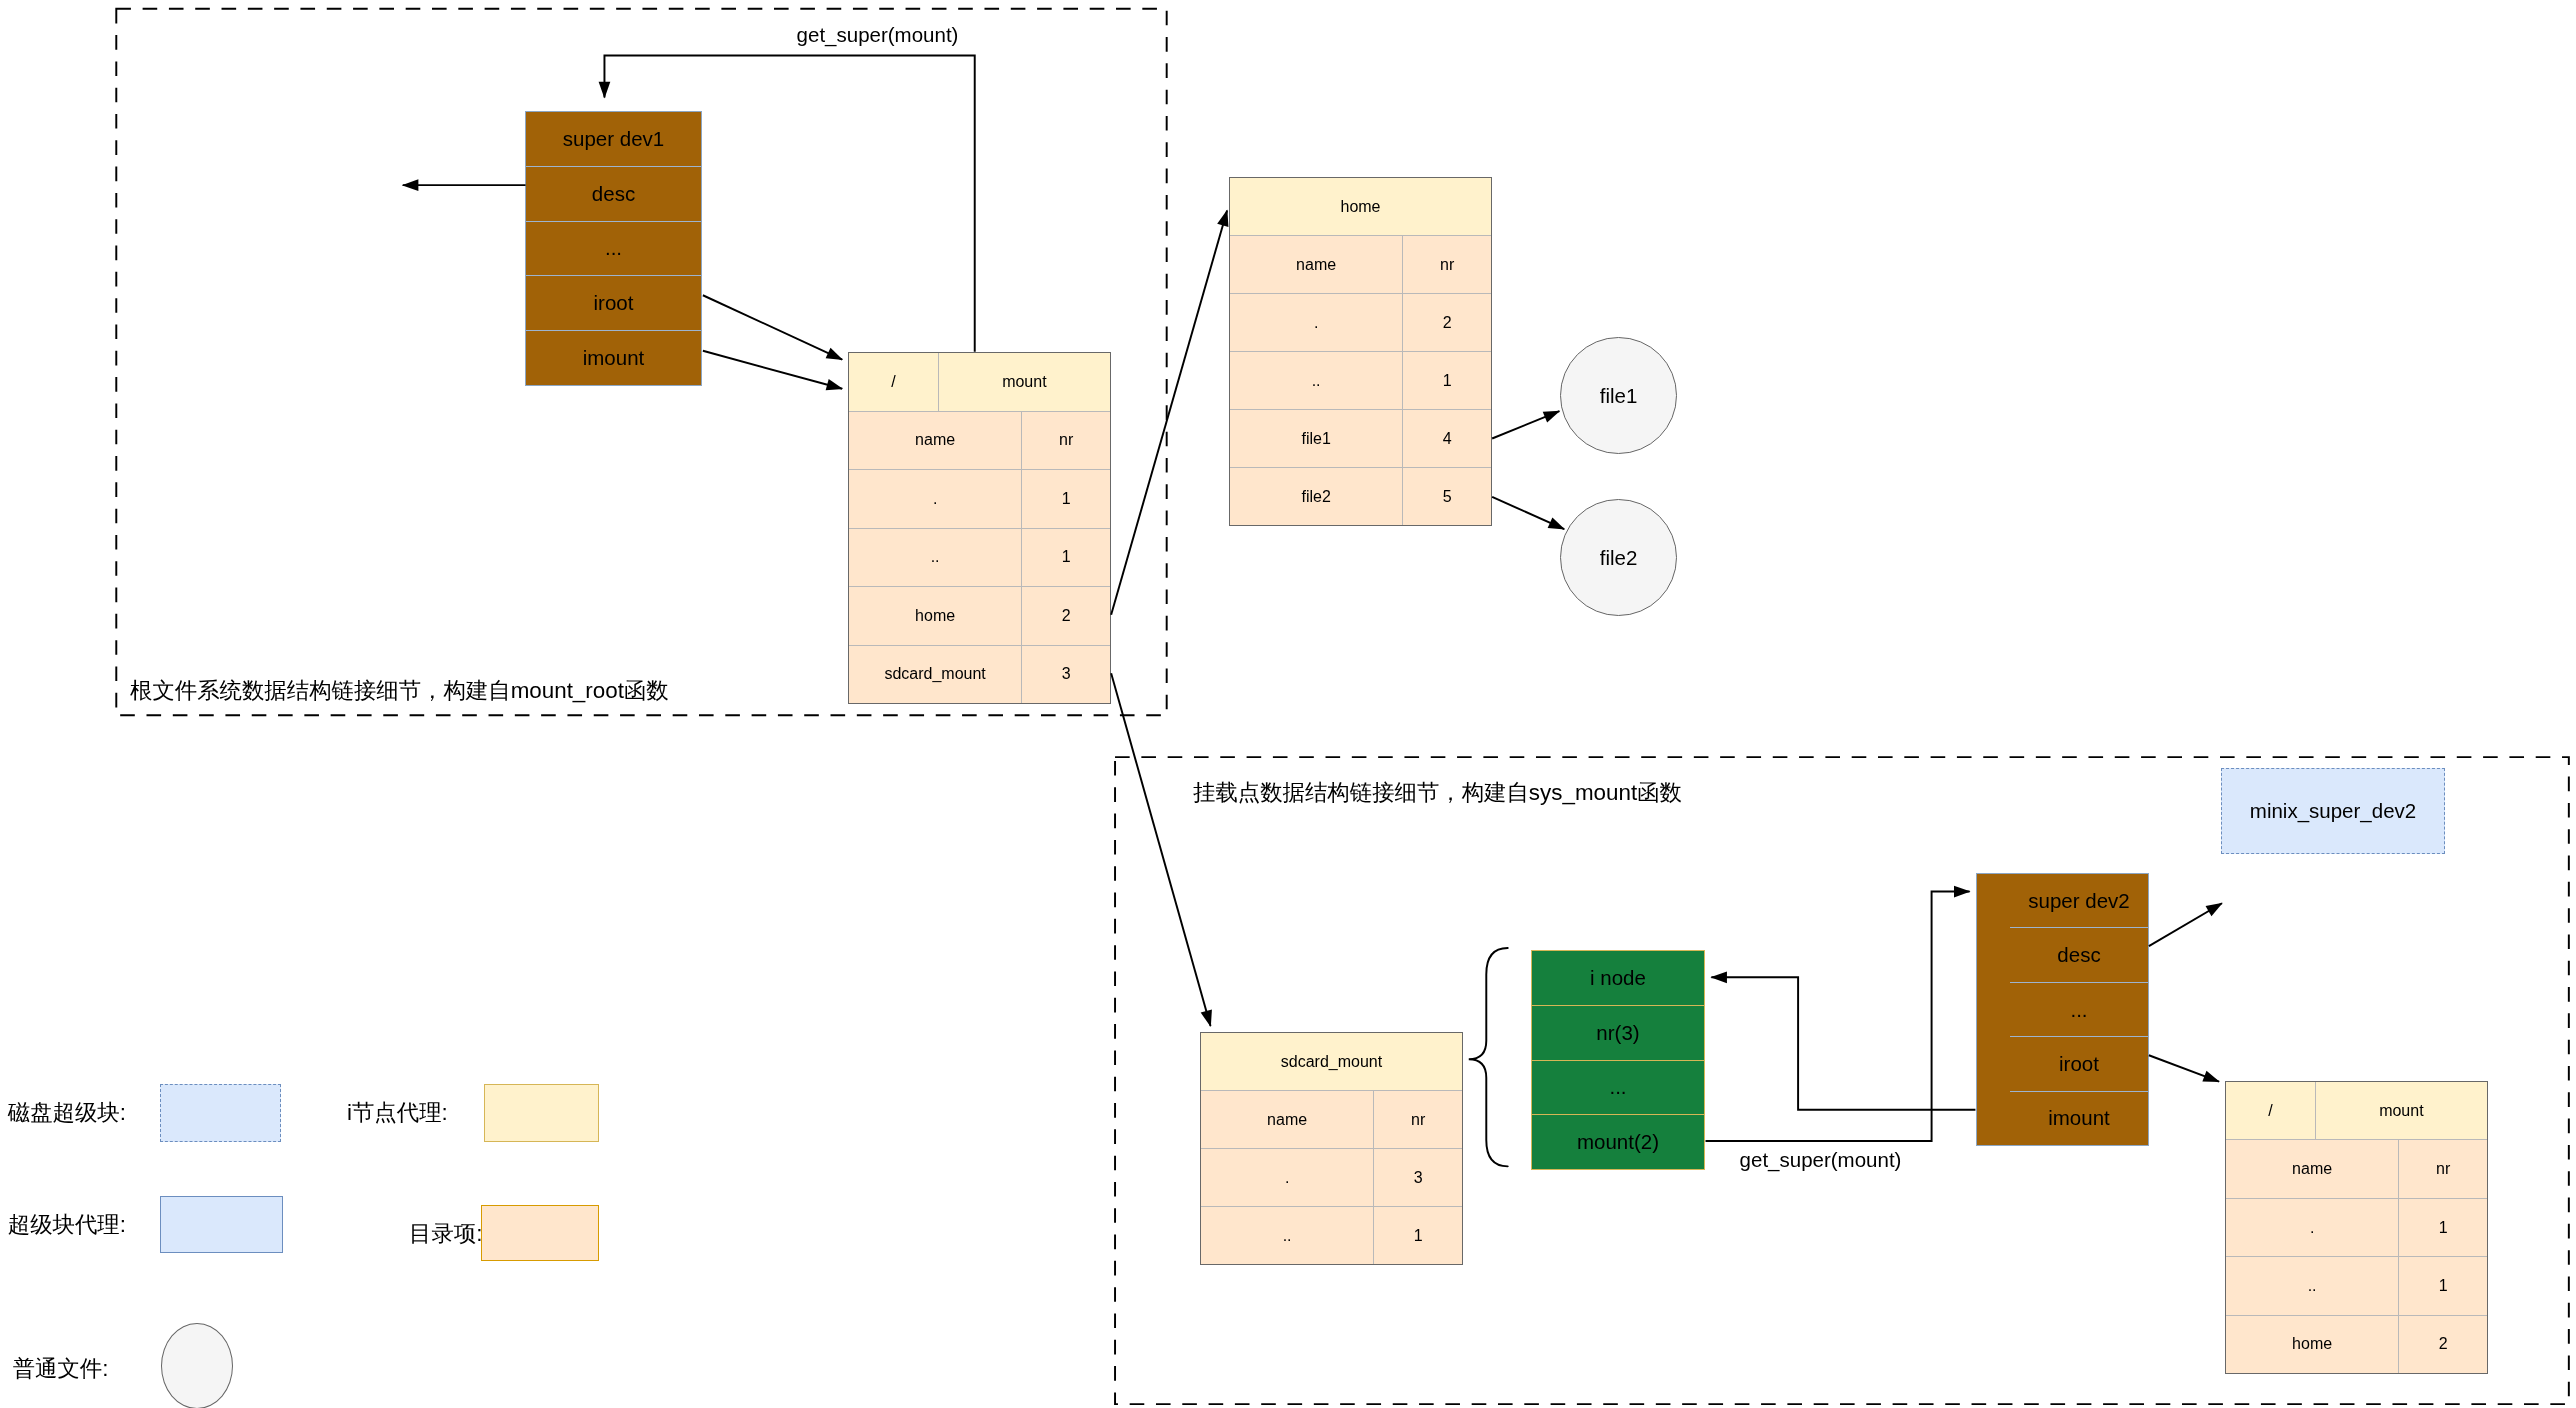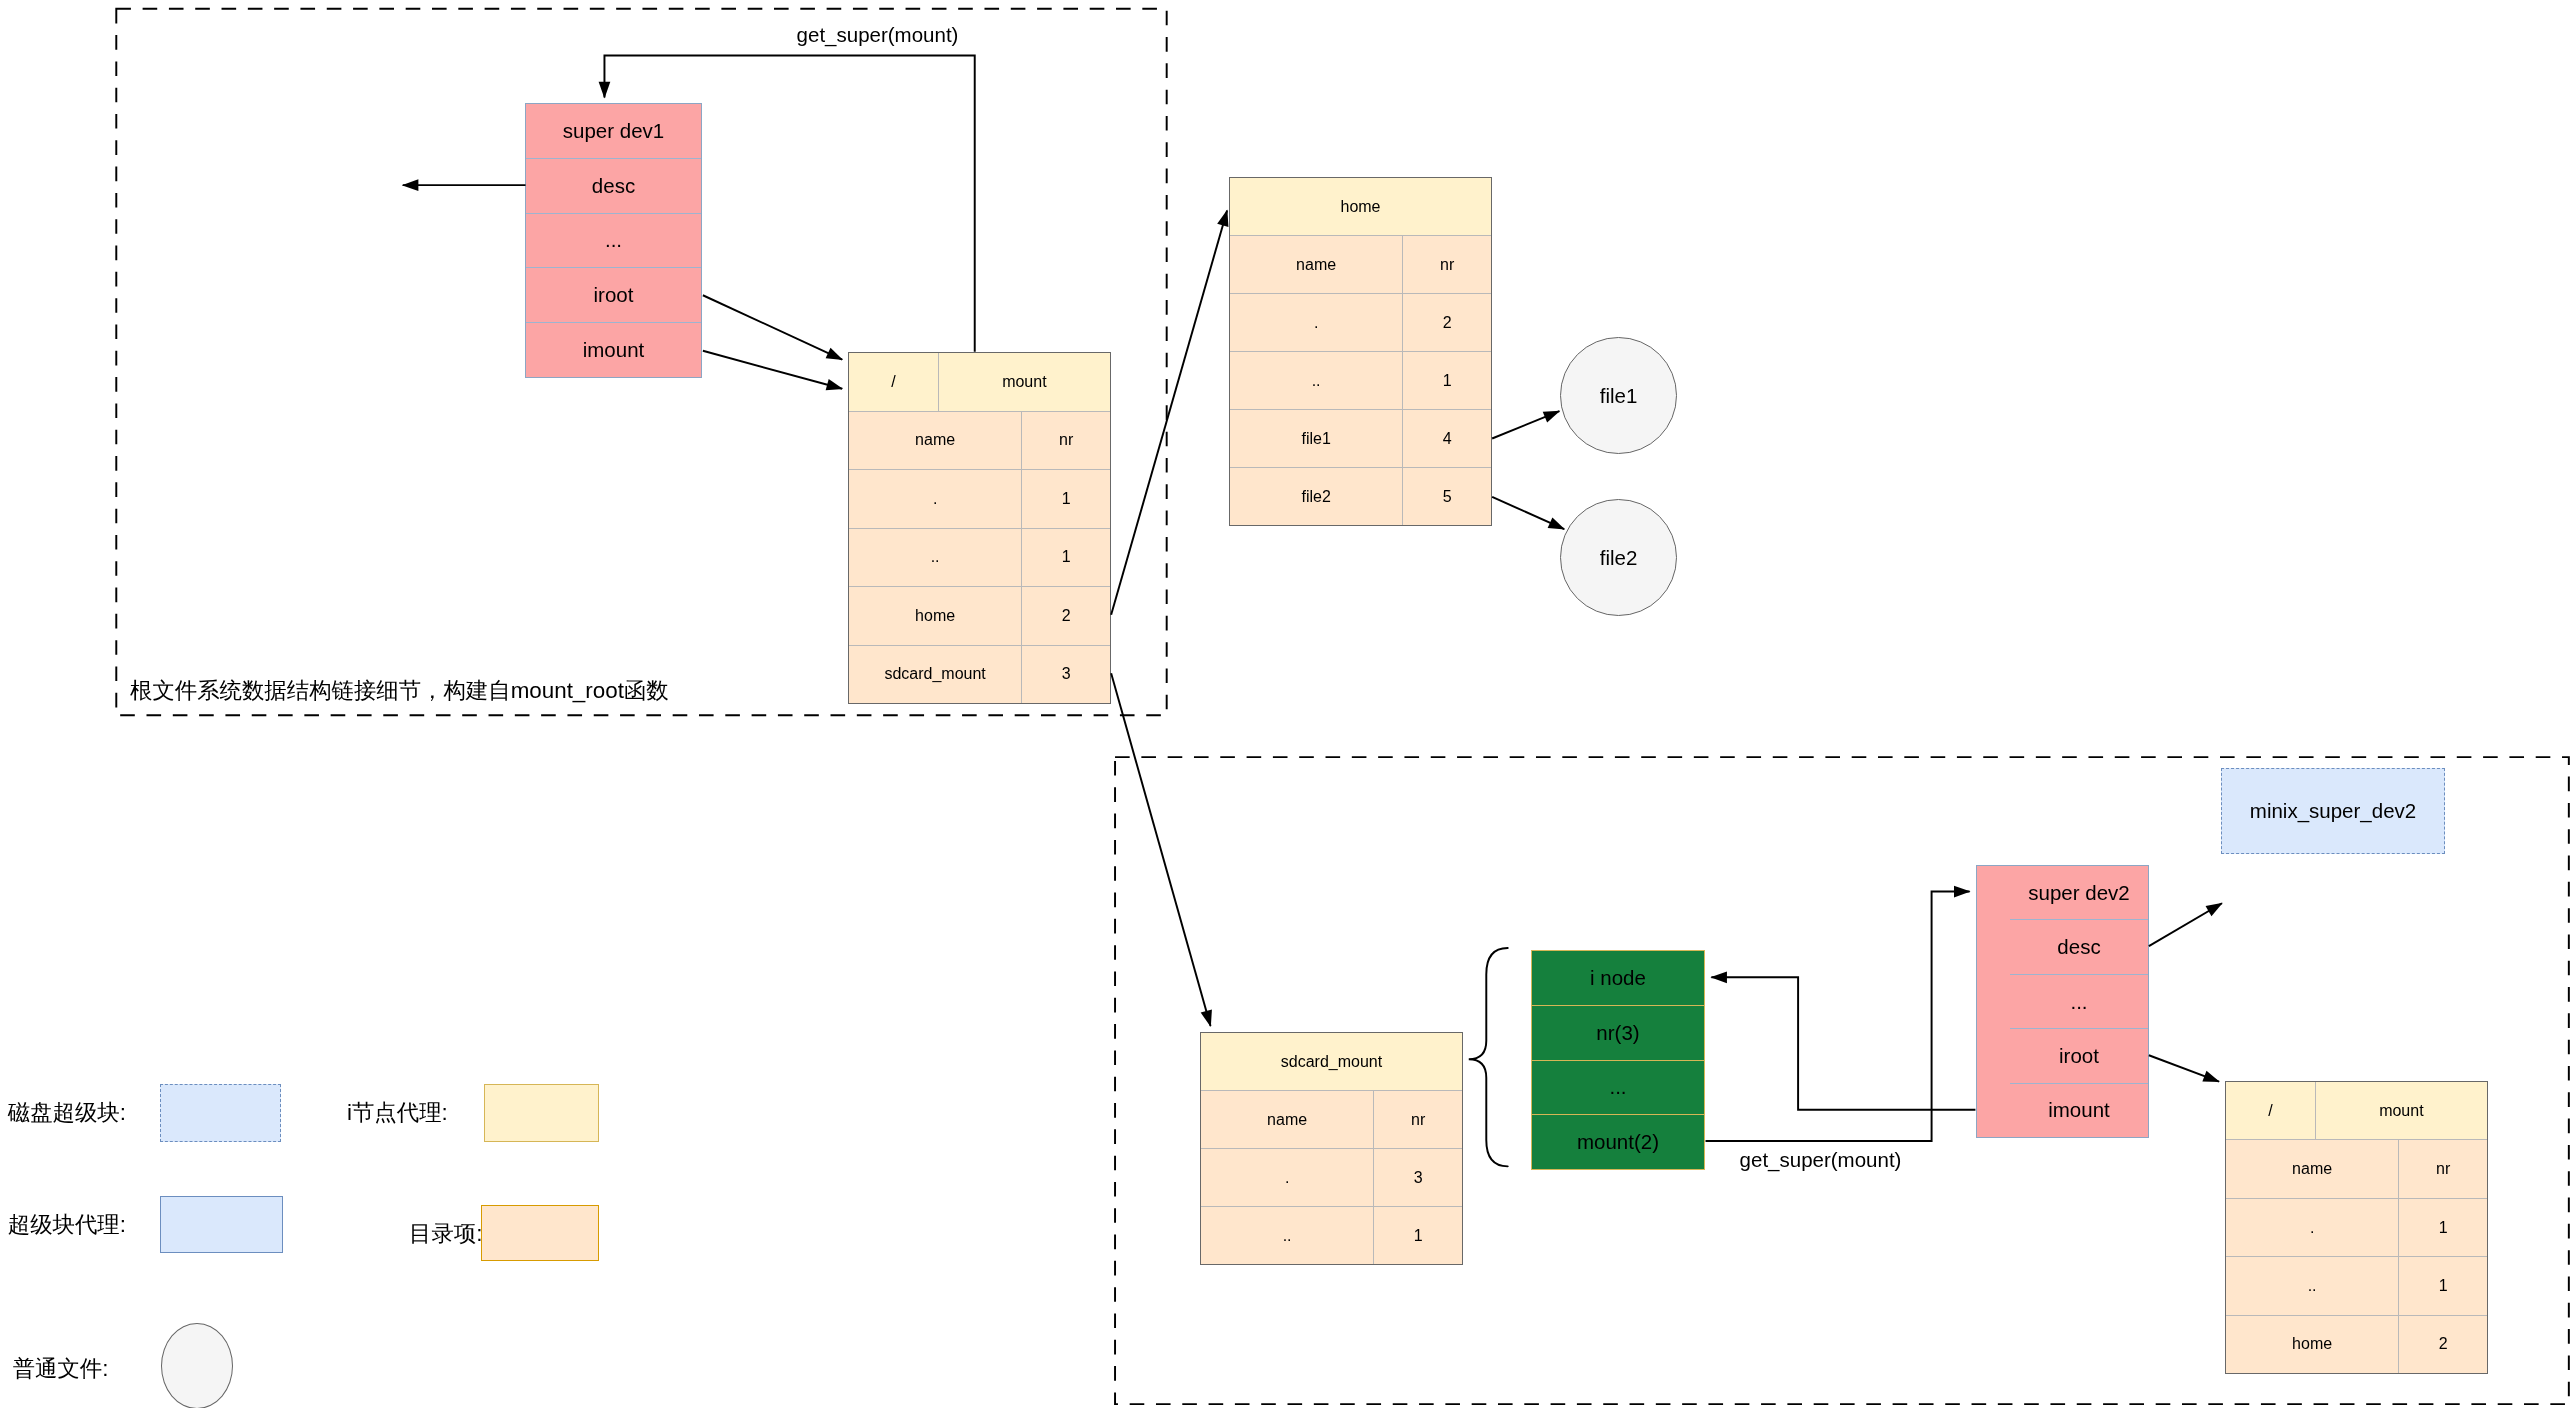--- a/index.html
+++ b/index.html
@@ -9,21 +9,21 @@
   .abs{position:absolute;box-sizing:border-box;}
 
   
   .caption{font-size:22.4px;white-space:nowrap;}
   .edge-label{font-size:20.5px;white-space:nowrap;text-align:center;}
 
   
   .struct{display:flex;flex-direction:column;}
   .struct .cell{flex:1;display:flex;align-items:center;justify-content:center;
                 font-size:20.5px;white-space:nowrap;}
-  .struct.blue{background:#fca5a5;border:1.9px solid #8ca6c4;}
+  .struct.blue{background:#a16207;border:1.9px solid #8ca6c4;margin-top:8px;}
   .struct.blue .cell + .cell{border-top:1px solid #9db4d0;}
   .struct.yellow{background:#15803d;border:1.9px solid #d6b656;}
   .struct.yellow .cell + .cell{border-top:1px solid #d6b656;}
 
   
   .minix{background:#dae8fc;border:1.9px dashed #6c8ebf;display:flex;
          align-items:center;justify-content:center;font-size:20.5px;white-space:nowrap;}
 
   
   .dir{display:flex;flex-direction:column;border:1.9px solid #686868;background:#ffe6cc;}
@@ -51,20 +51,21 @@
 
   svg.overlay{position:absolute;left:0;top:0;width:2576px;height:1408px;
               pointer-events:none;z-index:10;}
 </style>
 </head>
 <body>
 
 <div id="canvas">
 
   <div class="abs caption" style="left:130px;top:675px;">根文件系统数据结构链接细节，构建自mount_root函数</div>
+  <div class="abs caption" style="left:1193px;top:777px;">挂载点数据结构链接细节，构建自sys_mount函数</div>
 
   <div class="abs edge-label" style="left:741px;top:23.4px;width:273px;">get_super(mount)</div>
   <div class="abs edge-label" style="left:1718px;top:1148px;width:205px;">get_super(mount)</div>
 
   <div class="abs struct blue" style="left:525px;top:103px;width:177px;height:275px;">
     <div class="cell">super dev1</div>
     <div class="cell">desc</div>
     <div class="cell">...</div>
     <div class="cell">iroot</div>
     <div class="cell">imount</div>

